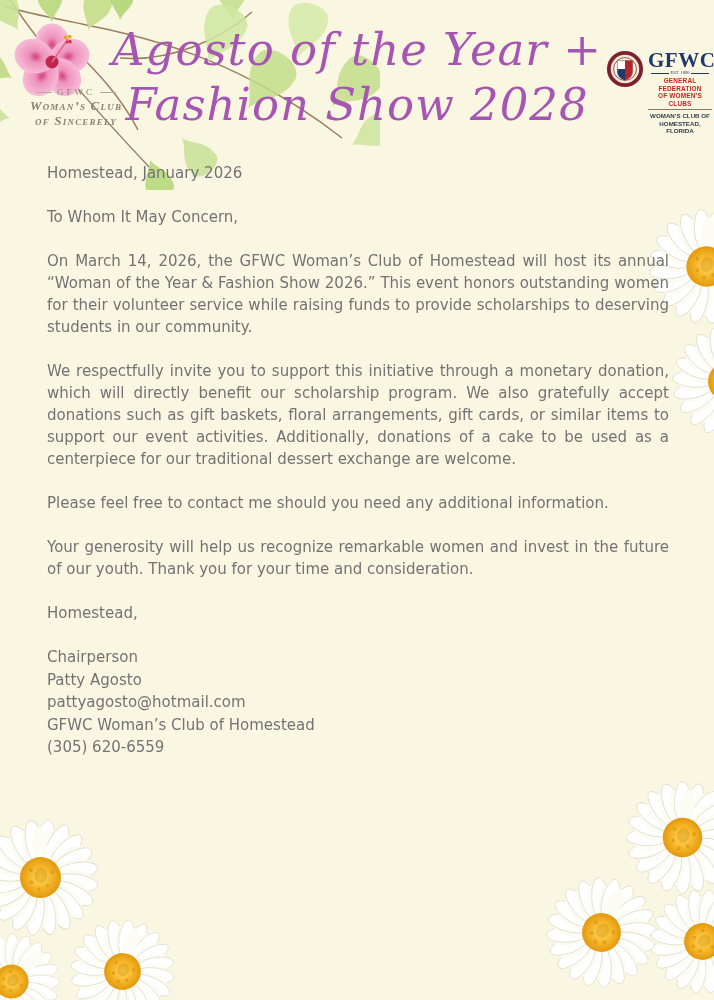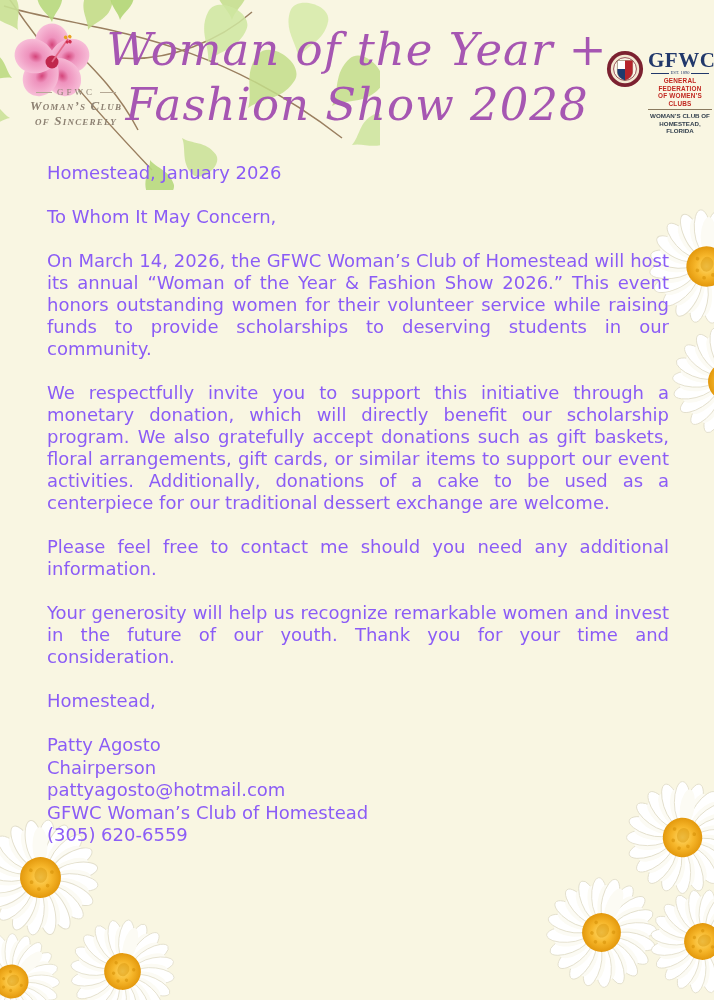--- a/index.html
+++ b/index.html
@@ -24,21 +24,21 @@
   .gfwc{position:absolute;z-index:2;left:606px;top:50px;display:flex;gap:4px;align-items:flex-start;}
   .gfwc-col{width:64px;text-align:center;font-family:"Liberation Serif",serif;}
   .gfwc-acro{font-size:21px;font-weight:bold;color:#21386b;letter-spacing:0.5px;line-height:20px;}
   .gfwc-est{font-size:4.5px;color:#21386b;display:flex;align-items:center;justify-content:center;gap:2px;line-height:6px;}
   .gfwc-est::before,.gfwc-est::after{content:"";width:18px;height:1px;background:#21386b;}
   .gfwc-fed{margin-top:1px;font-size:6.4px;font-weight:bold;color:#c1271f;line-height:7.5px;letter-spacing:0.2px;font-family:"Liberation Sans",sans-serif;}
   .gfwc-chap{margin-top:2px;padding-top:2px;border-top:1px solid #8a7a5f;font-size:6.2px;font-weight:bold;color:#33404e;line-height:7.5px;font-family:"Liberation Sans",sans-serif;}
   
   .letter{
     position:absolute;z-index:2;left:47px;top:162px;width:622px;
-    color:#8b5cf6;font-size:18px;line-height:22px;
+    color:#737373;font-size:15px;line-height:22px;
   }
   .letter p{margin:0 0 22px 0;}
   .letter p.just{text-align:justify;text-align-last:left;}
   .sig{margin-top:4px;}
   .sig div{line-height:22.5px;}
 </style>
 </head>
 <body>
 
 <div class="page">
@@ -155,21 +155,21 @@
     </g>
   </svg>
 
   <div class="club-text">
     <div class="club-acro">GFWC</div>
     <div class="club-name">Woman’s Club</div>
     <div class="club-name">of Sincerely</div>
   </div>
 
   <div class="title">
-    <div>Woman of the Year +</div>
+    <div>Agosto of the Year +</div>
     <div>Fashion Show 2028</div>
   </div>
 
   <div class="gfwc">
     <svg width="38" height="38" viewBox="-20 -20 40 40">
       <circle r="19" fill="#7c2130"></circle>
       <circle r="15" fill="#f3e8d2"></circle>
       <circle r="12" fill="#fdf8ea" stroke="#7c2130" stroke-width="0.8"></circle>
       <g>
         <path d="M-8,-9 L8,-9 L8,3 Q8,9 0,12 Q-8,9 -8,3 Z" fill="#ffffff" stroke="#6b5a3e" stroke-width="0.6"></path>
@@ -193,22 +193,22 @@
 
   <div class="letter">
     <p>Homestead, January 2026</p>
     <p>To Whom It May Concern,</p>
     <p class="just">On March 14, 2026, the GFWC Woman’s Club of Homestead will host its annual “Woman of the Year &amp; Fashion Show 2026.” This event honors outstanding women for their volunteer service while raising funds to provide scholarships to deserving students in our community.</p>
     <p class="just">We respectfully invite you to support this initiative through a monetary donation, which will directly benefit our scholarship program. We also gratefully accept donations such as gift baskets, floral arrangements, gift cards, or similar items to support our event activities. Additionally, donations of a cake to be used as a centerpiece for our traditional dessert exchange are welcome.</p>
     <p class="just">Please feel free to contact me should you need any additional information.</p>
     <p class="just">Your generosity will help us recognize remarkable women and invest in the future of our youth. Thank you for your time and consideration.</p>
     <p>Homestead,</p>
     <div class="sig">
+      <div>Chairperson</div>
       <div>Patty Agosto</div>
-      <div>Chairperson</div>
       <div>pattyagosto@hotmail.com</div>
       <div>GFWC Woman’s Club of Homestead</div>
       <div>(305) 620-6559</div>
     </div>
   </div>
 
   <svg class="decor" style="left:649px;top:209px" width="115" height="115" viewBox="-50 -50 100 100">
       <use href="#daisy" transform="rotate(12)"></use>
     </svg>
   <svg class="decor" style="left:672px;top:326px" width="111" height="111" viewBox="-50 -50 100 100">

